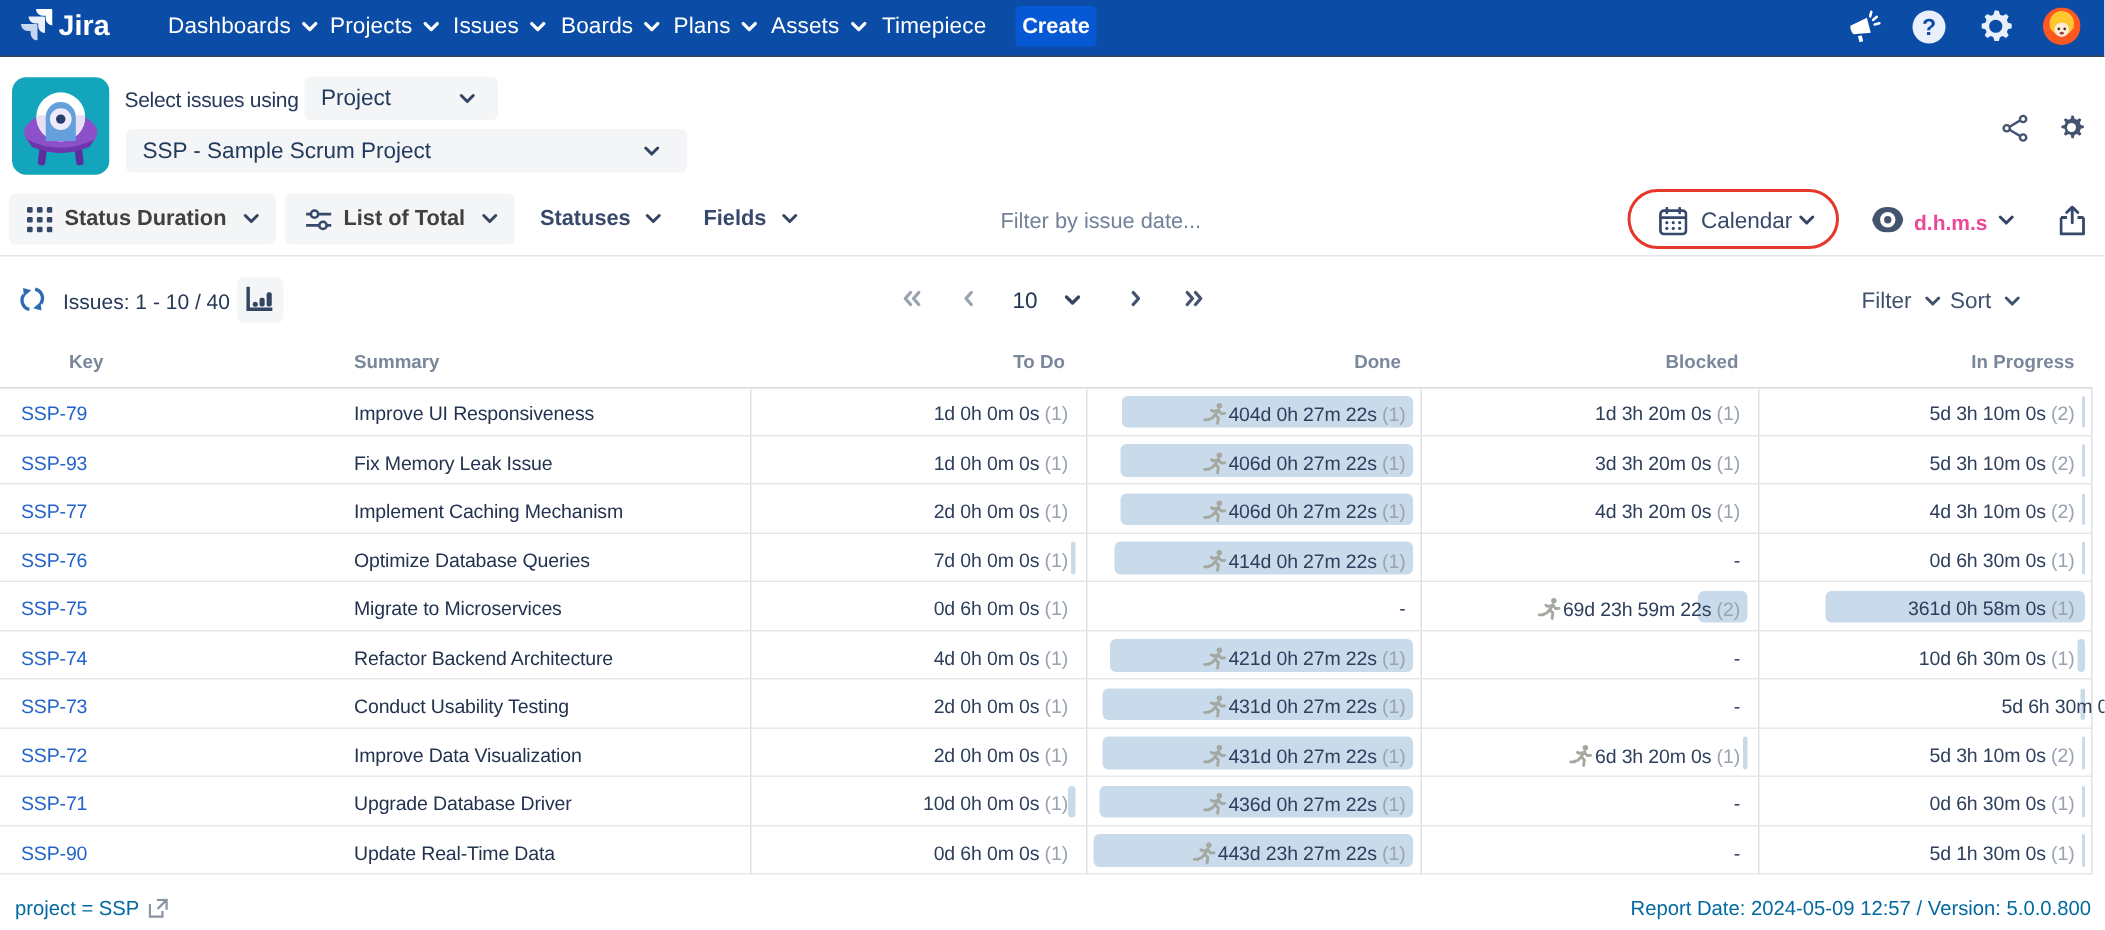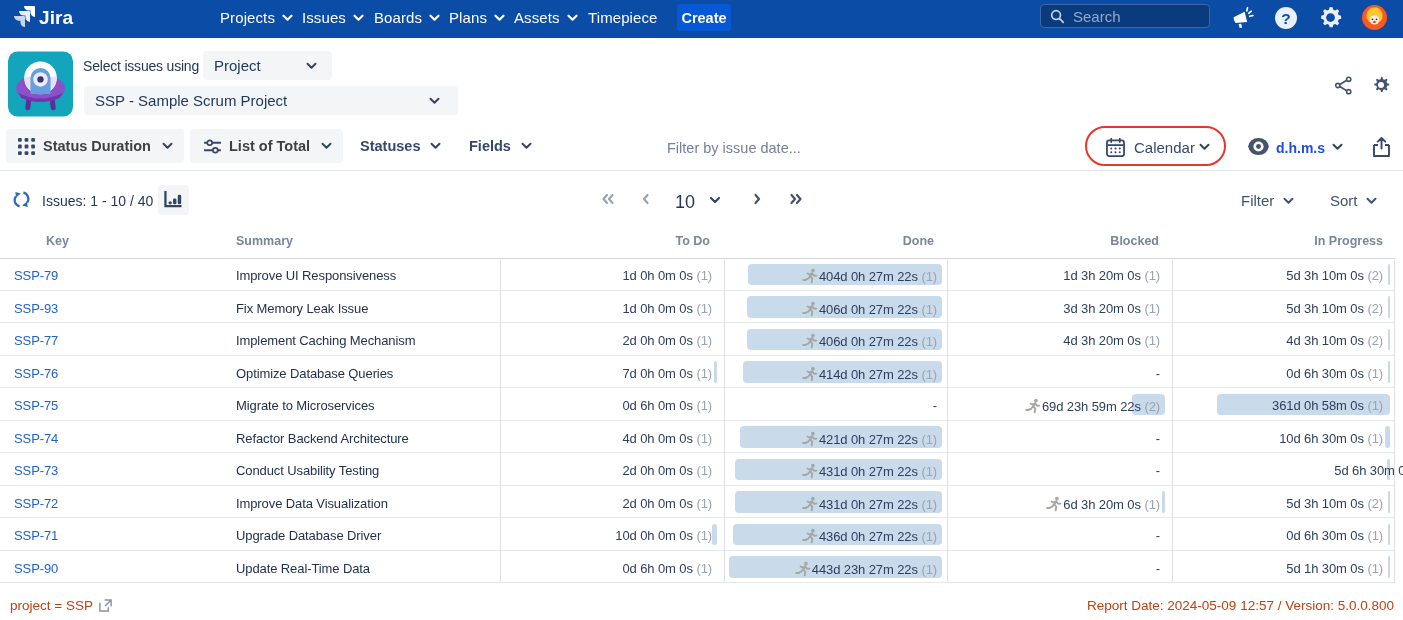--- a/index.html
+++ b/index.html
@@ -29,56 +29,52 @@
 .vline { position:absolute; top:258px; height:325px; width:1px; background:#DFE1E6; }
 .row { position:absolute; left:0; width:1394px; height:32.55px; font-size:13px; letter-spacing:-0.1px; }
 .row .border { position:absolute; left:0; bottom:0; width:1394px; border-bottom:1px solid #E4E7EB; }
 .key { position:absolute; left:14px; top:10px; color:#2363c9; font-weight:400; font-size:13px; }
 .summ { position:absolute; left:236px; top:10px; color:#22324f; font-size:13px; }
 .dur { position:absolute; top:10px; color:#2e3f5d; text-align:right; white-space:nowrap; }
 .dur .n { color:#9AA3B2; }
 .pill { position:absolute; background:#C9DAEB; border-radius:4px; top:5.5px; height:21.5px; }
 .runner { display:inline-block; vertical-align:-3.5px; margin-right:1px; }
 
-.foot { position:absolute; font-size:13.5px; color:#c2410c; }
+.foot { position:absolute; font-size:13.5px; color:#0369a1; }
 </style>
 </head>
 <body>
 
 <div class="nav">
   <svg class="abs" style="left:14px; top:6px;" width="21" height="21" viewBox="0 0 24 24">
     <path fill="#C6D6F1" d="M11.571 11.513H0a5.218 5.218 0 0 0 5.232 5.215h2.13v2.057A5.215 5.215 0 0 0 12.575 24V12.518a1.005 1.005 0 0 0-1.005-1.005z"></path>
     <path fill="#E8EEFA" d="M17.292 5.756H5.736a5.215 5.215 0 0 0 5.215 5.214h2.129v2.058a5.218 5.218 0 0 0 5.215 5.214V6.758a1.001 1.001 0 0 0-1.003-1.002z"></path>
     <path fill="#FFFFFF" d="M23.013 0H11.455a5.215 5.215 0 0 0 5.215 5.215h2.129v2.057A5.215 5.215 0 0 0 24 12.483V1.005A1.005 1.005 0 0 0 23.013 0z"></path>
   </svg>
   <div class="item" style="left:39px; font-size:19px; font-weight:600;">Jira</div>
+  <div class="item" style="left:112px;">Dashboards <svg class="chev" width="11" height="8" viewBox="0 0 11 8">
+        <path d="M1.5 1.7l4 4 4-4" stroke="#fff" stroke-width="2.2" fill="none" stroke-linecap="round" stroke-linejoin="round"></path>
+      </svg></div>
   <div class="item" style="left:220px;">Projects <svg class="chev" width="11" height="8" viewBox="0 0 11 8">
         <path d="M1.5 1.7l4 4 4-4" stroke="#fff" stroke-width="2.2" fill="none" stroke-linecap="round" stroke-linejoin="round"></path>
       </svg></div>
   <div class="item" style="left:302px;">Issues <svg class="chev" width="11" height="8" viewBox="0 0 11 8">
         <path d="M1.5 1.7l4 4 4-4" stroke="#fff" stroke-width="2.2" fill="none" stroke-linecap="round" stroke-linejoin="round"></path>
       </svg></div>
   <div class="item" style="left:374px;">Boards <svg class="chev" width="11" height="8" viewBox="0 0 11 8">
         <path d="M1.5 1.7l4 4 4-4" stroke="#fff" stroke-width="2.2" fill="none" stroke-linecap="round" stroke-linejoin="round"></path>
       </svg></div>
   <div class="item" style="left:449px;">Plans <svg class="chev" width="11" height="8" viewBox="0 0 11 8">
         <path d="M1.5 1.7l4 4 4-4" stroke="#fff" stroke-width="2.2" fill="none" stroke-linecap="round" stroke-linejoin="round"></path>
       </svg></div>
   <div class="item" style="left:514px;">Assets <svg class="chev" width="11" height="8" viewBox="0 0 11 8">
         <path d="M1.5 1.7l4 4 4-4" stroke="#fff" stroke-width="2.2" fill="none" stroke-linecap="round" stroke-linejoin="round"></path>
       </svg></div>
   <div class="item" style="left:588px;">Timepiece</div>
   <div class="create">Create</div>
-  <div class="search">
-    <svg style="margin-left:9px;" width="15" height="15" viewBox="0 0 16 16">
-        <circle cx="6.5" cy="6.5" r="4.7" stroke="#C7D4EA" stroke-width="1.8" fill="none"></circle>
-        <path d="M10.2 10.2l4 4" stroke="#C7D4EA" stroke-width="1.8" stroke-linecap="round"></path>
-      </svg>
-    <span style="margin-left:8px;">Search</span>
-  </div>
 
   <svg class="abs" style="left:1231px; top:6px;" width="24" height="24" viewBox="0 0 24 24">
     <path fill="#fff" d="M2.6 11.2 L13.6 5.8 L16.2 15.9 L4.6 16.9 Q2.3 14.3 2.6 11.2 Z"></path>
     <path fill="#fff" d="M7.6 18 l2.6 -.3 .9 3.8 -2.4 .6 Z"></path>
     <path d="M17.7 7.3 l2.5 -2.1 M18.8 10.3 l3.1 -.8 M15.8 4.9 l.7 -3" stroke="#fff" stroke-width="1.7" fill="none" stroke-linecap="round"></path>
   </svg>
 
   <svg class="abs" style="left:1274px; top:6px;" width="24" height="24" viewBox="0 0 24 24">
       <circle cx="12" cy="12" r="11" fill="#E9EFFB"></circle>
       <text x="12" y="17.5" font-size="15.5" font-weight="700" fill="#0B4CA7" text-anchor="middle" font-family="Liberation Sans">?</text>
@@ -194,21 +190,21 @@
 <div class="abs" style="left:1134px; top:139px; font-size:15px; color:#37496b; font-weight:500;">Calendar</div>
 <svg class="abs" style="left:1199px; top:143px;" width="11" height="8" viewBox="0 0 11 8">
     <path d="M1.5 1.7l4 4 4-4" stroke="#344563" stroke-width="2" fill="none" stroke-linecap="round" stroke-linejoin="round"></path>
   </svg>
 
 <svg class="abs" style="left:1248px; top:138px;" width="21" height="17" viewBox="0 0 22 18">
     <path d="M11 0 Q20 0 22 9 Q20 18 11 18 Q2 18 0 9 Q2 0 11 0 Z" fill="#44546F"></path>
     <circle cx="11" cy="9" r="5.4" fill="#fff"></circle>
     <circle cx="11" cy="9" r="2.6" fill="#44546F"></circle>
   </svg>
-<div class="abs" style="left:1276px; top:140px; font-size:14px; font-weight:700; color:#1d4ed8;">d.h.m.s</div>
+<div class="abs" style="left:1276px; top:140px; font-size:14px; font-weight:700; color:#ec4899;">d.h.m.s</div>
 <svg class="abs" style="left:1332px; top:143px;" width="11" height="8" viewBox="0 0 11 8">
     <path d="M1.5 1.7l4 4 4-4" stroke="#344563" stroke-width="2" fill="none" stroke-linecap="round" stroke-linejoin="round"></path>
   </svg>
 
 <svg class="abs" style="left:1373px; top:137px;" width="17" height="20" viewBox="0 0 17 20">
     <path d="M1 8 h4 M12 8 h4 M16 8 v11 h-15 v-11" stroke="#37496b" stroke-width="1.9" fill="none" stroke-linejoin="round"></path>
     <path d="M8.5 1.5 v10 M4.8 4.6 L8.5 1 l3.7 3.6" stroke="#37496b" stroke-width="1.9" fill="none" stroke-linecap="round" stroke-linejoin="round"></path>
   </svg>
 <div class="toolbar-sep"></div>
 
@@ -232,38 +228,38 @@
 <div class="pag" style="left:600px; top:192px;">
     <svg width="15" height="14" viewBox="0 0 15 14">
       <path d="M7 3 L3.5 7 L7 11 M12.5 3 L9 7 L12.5 11" stroke="#9AA3B2" stroke-width="2.2" fill="none" stroke-linecap="round" stroke-linejoin="round"></path>
     </svg>
   </div>
 <div class="pag" style="left:641px; top:192px;">
     <svg width="9" height="14" viewBox="0 0 9 14">
       <path d="M6.5 3 L3 7 L6.5 11" stroke="#9AA3B2" stroke-width="2.2" fill="none" stroke-linecap="round" stroke-linejoin="round"></path>
     </svg>
   </div>
-<div class="abs" style="left:675px; top:192px; font-size:18px; color:#253858;">10</div>
+<div class="abs" style="left:675px; top:192px; font-size:15px; color:#253858;">10</div>
 <svg class="abs" style="left:709px; top:196px;" width="12" height="9" viewBox="0 0 12 9">
     <path d="M2 2l4 4 4-4" stroke="#344563" stroke-width="2.2" fill="none" stroke-linecap="round" stroke-linejoin="round"></path>
   </svg>
 <div class="pag" style="left:753px; top:192px;">
     <svg width="9" height="14" viewBox="0 0 9 14">
       <path d="M2.5 3 L6 7 L2.5 11" stroke="#44546F" stroke-width="2.2" fill="none" stroke-linecap="round" stroke-linejoin="round"></path>
     </svg>
   </div>
 <div class="pag" style="left:789px; top:192px;">
     <svg width="15" height="14" viewBox="0 0 15 14">
       <path d="M2.5 3 L6 7 L2.5 11 M8 3 L11.5 7 L8 11" stroke="#44546F" stroke-width="2.2" fill="none" stroke-linecap="round" stroke-linejoin="round"></path>
     </svg>
   </div>
 <div class="pag" style="left:1241px; top:192px; font-size:15px;">Filter&nbsp;&nbsp;<svg width="11" height="8" viewBox="0 0 11 8">
       <path d="M1.5 1.7l4 4 4-4" stroke="#42526E" stroke-width="2" fill="none" stroke-linecap="round" stroke-linejoin="round"></path>
     </svg></div>
-<div class="pag" style="left:1330px; top:192px; font-size:15px;">Sort&nbsp;&nbsp;<svg width="11" height="8" viewBox="0 0 11 8">
+<div class="pag" style="left:1300px; top:192px; font-size:15px;">Sort&nbsp;&nbsp;<svg width="11" height="8" viewBox="0 0 11 8">
       <path d="M1.5 1.7l4 4 4-4" stroke="#42526E" stroke-width="2" fill="none" stroke-linecap="round" stroke-linejoin="round"></path>
     </svg></div>
 
 <div class="thead">
   <div style="left:14px;margin-left:32px;">Key</div>
   <div style="left:236px;">Summary</div>
   <div style="left:500px; width:210px; text-align:right;">To Do</div>
   <div style="left:724px; width:210px; text-align:right;">Done</div>
   <div style="left:947px; width:212px; text-align:right;">Blocked</div>
   <div style="left:1172px; width:211px; text-align:right;">In Progress</div>

